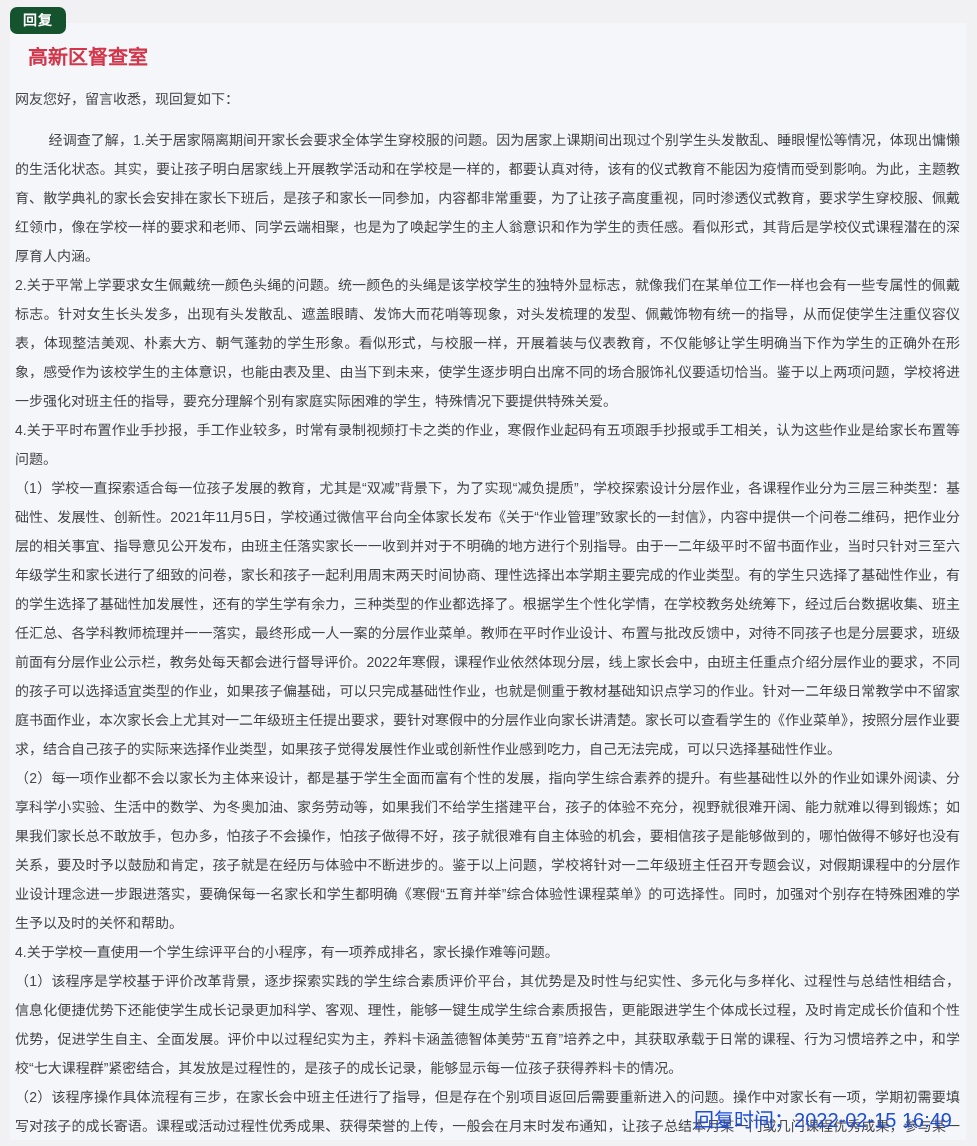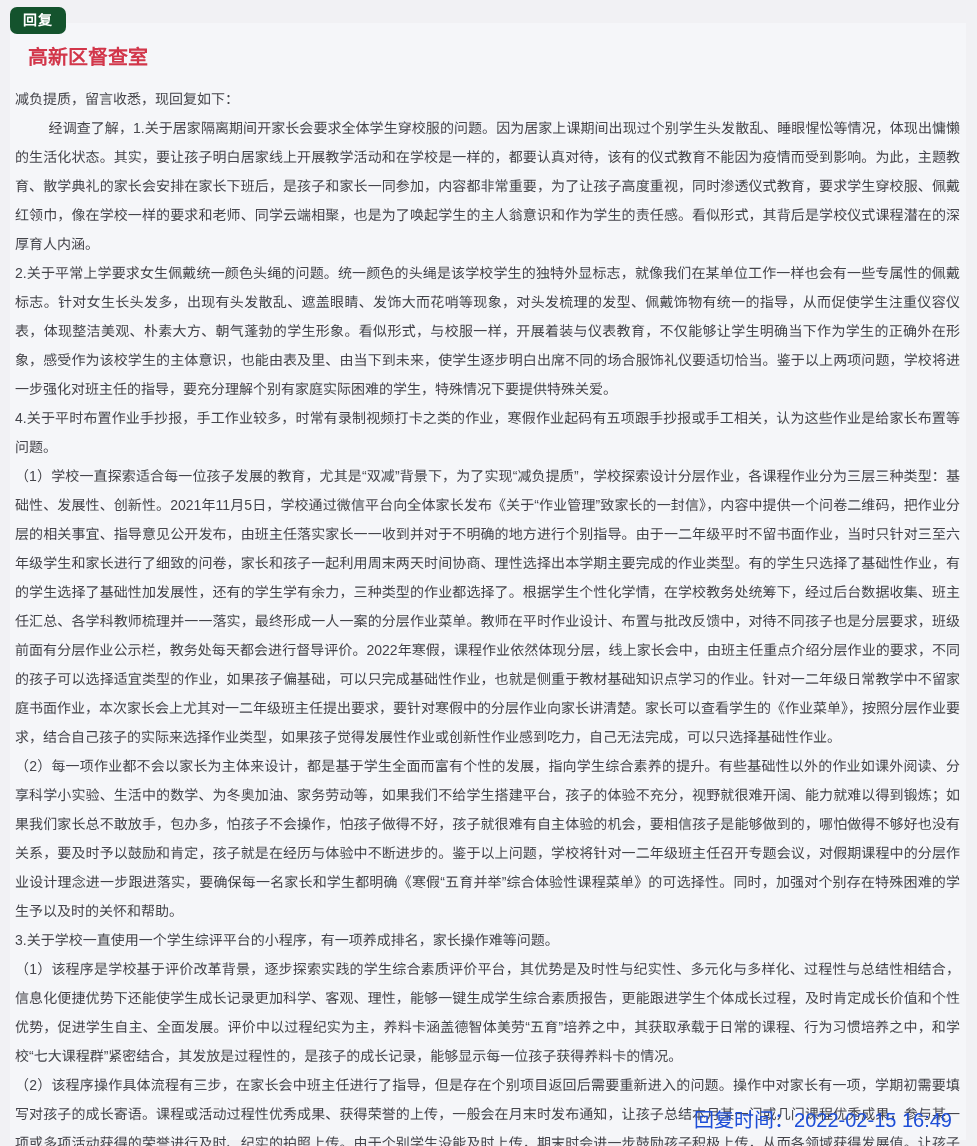--- a/index.html
+++ b/index.html
@@ -51,20 +51,21 @@
     font-size:14px;
     line-height:29px;
   }
   .para{
     margin:0;
     text-align:justify;
     word-break:break-all;
   }
   .para.indent{
     text-indent:2.4em;
+    margin-top:12px;
   }
   .reply-time{
     position:absolute;
     right:14px;
     bottom:7px;
     color:#1d4ed8;
     font-size:20px;
     line-height:1.3;
     white-space:nowrap;
     margin-top:16px;
@@ -75,27 +76,27 @@
 
 <div class="page">
 
   <div class="reply-badge">回复</div>
 
   <div class="reply-card">
 
     <h2 class="dept-title">高新区督查室</h2>
 
     <div class="body-text">
-      <p class="para">减负提质，留言收悉，现回复如下：</p>
+      <p class="para">网友您好，留言收悉，现回复如下：</p>
       <p class="para indent">经调查了解，1.关于居家隔离期间开家长会要求全体学生穿校服的问题。因为居家上课期间出现过个别学生头发散乱、睡眼惺忪等情况，体现出慵懒的生活化状态。其实，要让孩子明白居家线上开展教学活动和在学校是一样的，都要认真对待，该有的仪式教育不能因为疫情而受到影响。为此，主题教育、散学典礼的家长会安排在家长下班后，是孩子和家长一同参加，内容都非常重要，为了让孩子高度重视，同时渗透仪式教育，要求学生穿校服、佩戴红领巾，像在学校一样的要求和老师、同学云端相聚，也是为了唤起学生的主人翁意识和作为学生的责任感。看似形式，其背后是学校仪式课程潜在的深厚育人内涵。</p>
       <p class="para">2.关于平常上学要求女生佩戴统一颜色头绳的问题。统一颜色的头绳是该学校学生的独特外显标志，就像我们在某单位工作一样也会有一些专属性的佩戴标志。针对女生长头发多，出现有头发散乱、遮盖眼睛、发饰大而花哨等现象，对头发梳理的发型、佩戴饰物有统一的指导，从而促使学生注重仪容仪表，体现整洁美观、朴素大方、朝气蓬勃的学生形象。看似形式，与校服一样，开展着装与仪表教育，不仅能够让学生明确当下作为学生的正确外在形象，感受作为该校学生的主体意识，也能由表及里、由当下到未来，使学生逐步明白出席不同的场合服饰礼仪要适切恰当。鉴于以上两项问题，学校将进一步强化对班主任的指导，要充分理解个别有家庭实际困难的学生，特殊情况下要提供特殊关爱。</p>
       <p class="para">4.关于平时布置作业手抄报，手工作业较多，时常有录制视频打卡之类的作业，寒假作业起码有五项跟手抄报或手工相关，认为这些作业是给家长布置等问题。</p>
       <p class="para">（1）学校一直探索适合每一位孩子发展的教育，尤其是“双减”背景下，为了实现“减负提质”，学校探索设计分层作业，各课程作业分为三层三种类型：基础性、发展性、创新性。2021年11月5日，学校通过微信平台向全体家长发布《关于“作业管理”致家长的一封信》，内容中提供一个问卷二维码，把作业分层的相关事宜、指导意见公开发布，由班主任落实家长一一收到并对于不明确的地方进行个别指导。由于一二年级平时不留书面作业，当时只针对三至六年级学生和家长进行了细致的问卷，家长和孩子一起利用周末两天时间协商、理性选择出本学期主要完成的作业类型。有的学生只选择了基础性作业，有的学生选择了基础性加发展性，还有的学生学有余力，三种类型的作业都选择了。根据学生个性化学情，在学校教务处统筹下，经过后台数据收集、班主任汇总、各学科教师梳理并一一落实，最终形成一人一案的分层作业菜单。教师在平时作业设计、布置与批改反馈中，对待不同孩子也是分层要求，班级前面有分层作业公示栏，教务处每天都会进行督导评价。2022年寒假，课程作业依然体现分层，线上家长会中，由班主任重点介绍分层作业的要求，不同的孩子可以选择适宜类型的作业，如果孩子偏基础，可以只完成基础性作业，也就是侧重于教材基础知识点学习的作业。针对一二年级日常教学中不留家庭书面作业，本次家长会上尤其对一二年级班主任提出要求，要针对寒假中的分层作业向家长讲清楚。家长可以查看学生的《作业菜单》，按照分层作业要求，结合自己孩子的实际来选择作业类型，如果孩子觉得发展性作业或创新性作业感到吃力，自己无法完成，可以只选择基础性作业。</p>
       <p class="para">（2）每一项作业都不会以家长为主体来设计，都是基于学生全面而富有个性的发展，指向学生综合素养的提升。有些基础性以外的作业如课外阅读、分享科学小实验、生活中的数学、为冬奥加油、家务劳动等，如果我们不给学生搭建平台，孩子的体验不充分，视野就很难开阔、能力就难以得到锻炼；如果我们家长总不敢放手，包办多，怕孩子不会操作，怕孩子做得不好，孩子就很难有自主体验的机会，要相信孩子是能够做到的，哪怕做得不够好也没有关系，要及时予以鼓励和肯定，孩子就是在经历与体验中不断进步的。鉴于以上问题，学校将针对一二年级班主任召开专题会议，对假期课程中的分层作业设计理念进一步跟进落实，要确保每一名家长和学生都明确《寒假“五育并举”综合体验性课程菜单》的可选择性。同时，加强对个别存在特殊困难的学生予以及时的关怀和帮助。</p>
-      <p class="para">3.关于学校一直使用一个学生综评平台的小程序，有一项养成排名，家长操作难等问题。</p>
+      <p class="para">4.关于学校一直使用一个学生综评平台的小程序，有一项养成排名，家长操作难等问题。</p>
       <p class="para">（1）该程序是学校基于评价改革背景，逐步探索实践的学生综合素质评价平台，其优势是及时性与纪实性、多元化与多样化、过程性与总结性相结合，信息化便捷优势下还能使学生成长记录更加科学、客观、理性，能够一键生成学生综合素质报告，更能跟进学生个体成长过程，及时肯定成长价值和个性优势，促进学生自主、全面发展。评价中以过程纪实为主，养料卡涵盖德智体美劳“五育”培养之中，其获取承载于日常的课程、行为习惯培养之中，和学校“七大课程群”紧密结合，其发放是过程性的，是孩子的成长记录，能够显示每一位孩子获得养料卡的情况。</p>
       <p class="para">（2）该程序操作具体流程有三步，在家长会中班主任进行了指导，但是存在个别项目返回后需要重新进入的问题。操作中对家长有一项，学期初需要填写对孩子的成长寄语。课程或活动过程性优秀成果、获得荣誉的上传，一般会在月末时发布通知，让孩子总结本月某一门或几门课程优秀成果，参与某一项或多项活动获得的荣誉进行及时、纪实的拍照上传。由于个别学生没能及时上传，期末时会进一步鼓励孩子积极上传，从而各领域获得发展值。让孩子见证自己的成长，肯定自身的价值，形成发展内驱力。</p>
 
     </div>
 
     <div class="reply-time">
       <span>回复时间：</span><span>2022-02-15 16:49</span>
     </div>
 
   </div>

